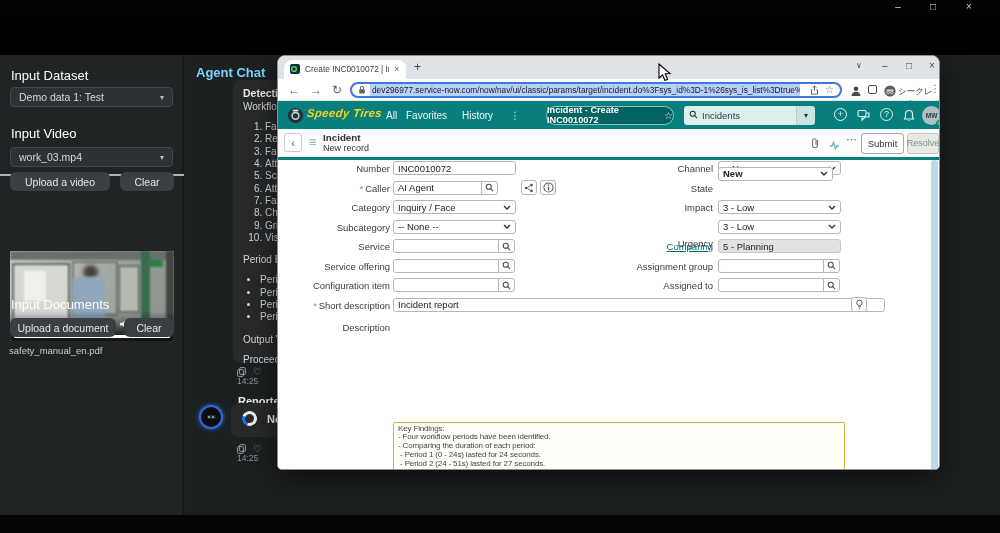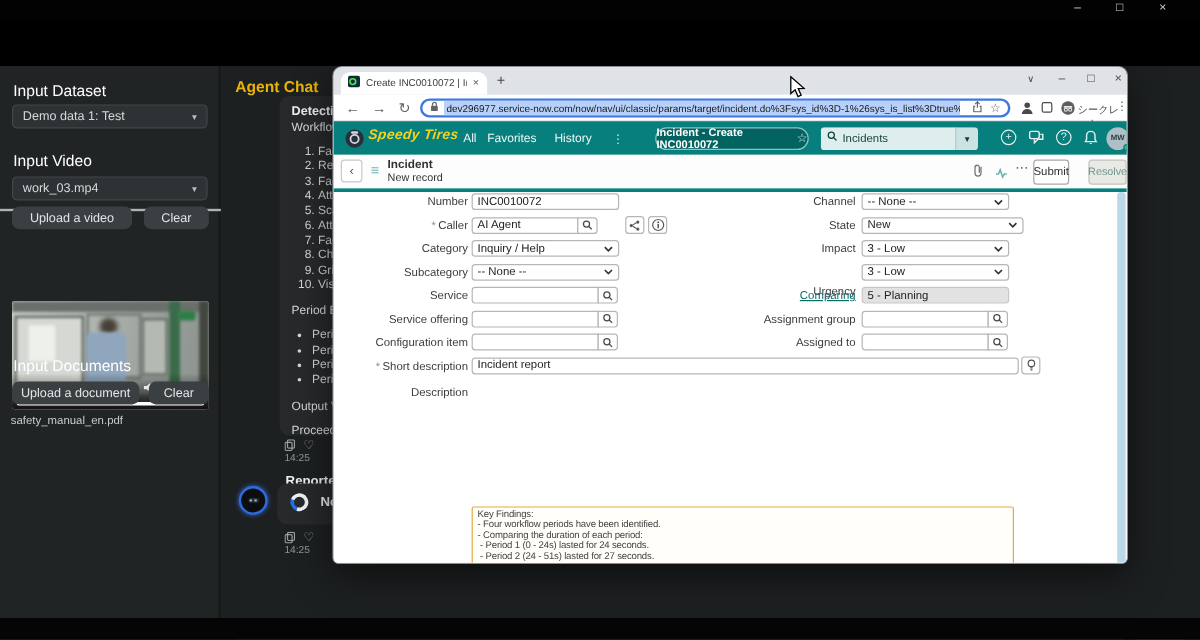--- a/index.html
+++ b/index.html
@@ -24,21 +24,21 @@
   
   #video{position:absolute;left:10px;top:196px;width:164px;height:90px;background:#9aa09c;border-radius:2px;overflow:hidden;}
   #video .vbg{position:absolute;inset:0;background:linear-gradient(100deg,#cdd1cc 0%,#b3b8b3 35%,#9aa09c 70%,#8a908b 100%);}
   #video .machin{position:absolute;filter:blur(1.2px);}
   .vctl{position:absolute;left:0;bottom:0;width:100%;height:30px;background:linear-gradient(transparent,rgba(0,0,0,.88));}
   .vtime{position:absolute;left:32px;bottom:9px;color:#f0f0f0;font-size:8.5px;}
   .vplay{position:absolute;left:9px;bottom:8px;color:#f0f0f0;font-size:9px;}
   .vbar{position:absolute;left:4px;bottom:3.5px;width:156px;height:2.5px;background:#fff;border-radius:2px;}
   
   #chat{position:absolute;left:186px;top:0;width:814px;height:460px;background:#1d2021;}
-  #chat-h{position:absolute;left:10px;top:10px;font-size:13px;font-weight:bold;color:#eab308;}
+  #chat-h{position:absolute;left:10px;top:10px;font-size:13px;font-weight:bold;color:#7dd3fc;}
   .bubble{position:absolute;background:#27292b;border-radius:8px;color:#d3d6d8;}
   #bub1{left:47px;top:25px;width:340px;height:283px;padding:7px 10px;font-size:10px;}
   #bub1 .t1{font-weight:bold;font-size:10.5px;color:#eceeef;}
   #bub1 .t2{margin-top:2px;}
   #bub1 ol{margin:9px 0 0 0;padding-left:22px;}
   #bub1 ol li,#bub1 ul li{line-height:12.35px;}
   #bub1 .sec{margin-top:10px;}
   #bub1 ul{margin:9px 0 0 0;padding-left:17px;list-style:disc;}
   .msg-acts{position:absolute;display:flex;gap:7px;align-items:center;}
   .tstamp{position:absolute;font-size:8.5px;color:#8f9496;}
@@ -81,21 +81,21 @@
   .snic{position:absolute;top:7px;}
   #snavatar{position:absolute;left:644px;top:4.5px;width:19px;height:19px;border-radius:50%;background:#aebfc6;display:flex;align-items:center;justify-content:center;font-size:6.5px;font-weight:bold;color:#2e3a40;}
   #snavatar .dot{position:absolute;right:-1px;bottom:-1px;width:6px;height:6px;border-radius:50%;background:#36b37e;border:1px solid #077f7d;}
   .circ-ic{width:13px;height:13px;border:1.3px solid #e3f1f0;border-radius:50%;color:#e3f1f0;font-size:9px;display:flex;align-items:center;justify-content:center;line-height:1;}
   
   #actbar{position:absolute;left:0;top:73px;width:100%;height:28px;background:#fdfdfd;}
   #backbtn{position:absolute;left:6px;top:4px;width:18px;height:19px;border:1px solid #c9c9c9;border-radius:3px;background:#fff;color:#555;font-size:11px;display:flex;align-items:center;justify-content:center;}
   #rec-menu{position:absolute;left:31px;top:6px;color:#6fb3b0;font-size:12px;font-weight:bold;}
   #rec-t1{position:absolute;left:45px;top:3px;font-size:9.8px;font-weight:bold;color:#333;}
   #rec-t2{position:absolute;left:45px;top:14px;font-size:9px;color:#333;}
-  #submit-btn{position:absolute;left:583px;top:3.5px;width:30px;height:21px;background:#fff;border:1px solid #a8a8a8;border-radius:3px;font-size:9.5px;color:#333;display:flex;align-items:center;justify-content:center;}
+  #submit-btn{position:absolute;left:583px;top:3.5px;width:43px;height:21px;background:#fff;border:1px solid #a8a8a8;border-radius:3px;font-size:9.5px;color:#333;display:flex;align-items:center;justify-content:center;}
   #resolve-btn{position:absolute;left:629px;top:3.5px;width:32px;height:21px;background:#e9eae4;border:1px solid #c2c4bf;border-radius:3px;font-size:9px;color:#73938f;display:flex;align-items:center;justify-content:center;}
   #snline{position:absolute;left:0;top:101px;width:100%;height:2.5px;background:#077f7d;}
   
   #snform{position:absolute;left:0;top:103.5px;width:100%;height:311.5px;background:#fff;}
   .flabel{position:absolute;width:107px;text-align:right;font-size:9.5px;color:#3c3c3c;}
   .flabel .mand{color:#8a8a8a;margin-right:2px;font-size:9px;}
   .flabel-r{position:absolute;left:325px;width:110px;text-align:right;font-size:9.5px;color:#3c3c3c;}
   .fld-in{position:absolute;height:14px;border:1px solid #b6b6b6;border-radius:3px;background:#fff;font-size:9.5px;color:#222;display:flex;align-items:center;padding:0 4px;overflow:hidden;white-space:nowrap;}
   .fld-sel{justify-content:space-between;}
   .magbtn{position:absolute;width:17px;height:14px;border:1px solid #b6b6b6;border-radius:0 3px 3px 0;background:#fff;display:flex;align-items:center;justify-content:center;margin-left:-1px;}
@@ -380,21 +380,21 @@
       <span class="sqbtn" style="left:262px;top:20.5px;">
           <svg width="11" height="11" viewBox="0 0 12 12">
             <circle cx="6" cy="6" r="5" fill="none" stroke="#555" stroke-width="1.1"></circle>
             <path d="M6 5.2 V9" stroke="#555" stroke-width="1.4"></path>
             <circle cx="6" cy="3.4" r="0.9" fill="#555"></circle>
           </svg>
         </span>
 
       <label class="flabel" style="left:5px;top:42.5px;"><span>Category</span></label>
       <div class="fld-in fld-sel" style="left:115px;top:40.5px;width:123px;">
-          <span>Inquiry / Help</span>
+          <span>Inquiry / Face</span>
           <svg width="8" height="5" viewBox="0 0 8 5">
             <path d="M1 1 L4 4 L7 1" stroke="#333" stroke-width="1.4" fill="none"></path>
           </svg>
         </div>
 
       <label class="flabel" style="left:5px;top:62px;"><span>Subcategory</span></label>
       <div class="fld-in fld-sel" style="left:115px;top:60px;width:123px;">
           <span>-- None --</span>
           <svg width="8" height="5" viewBox="0 0 8 5">
             <path d="M1 1 L4 4 L7 1" stroke="#333" stroke-width="1.4" fill="none"></path>
@@ -436,21 +436,21 @@
 
       <label class="flabel-r" style="top:3.5px;"><span>Channel</span></label>
       <div class="fld-in fld-sel" style="left:440px;top:1.5px;width:123px;">
           <span>-- None --</span>
           <svg width="8" height="5" viewBox="0 0 8 5">
             <path d="M1 1 L4 4 L7 1" stroke="#333" stroke-width="1.4" fill="none"></path>
           </svg>
         </div>
 
       <label class="flabel-r" style="top:23px;"><span>State</span></label>
-      <div class="fld-in fld-sel" style="left:440px;top:21px;width:135px;">
+      <div class="fld-in fld-sel" style="left:440px;top:7px;width:115px;font-weight:bold;">
           <span>New</span>
           <svg width="8" height="5" viewBox="0 0 8 5">
             <path d="M1 1 L4 4 L7 1" stroke="#333" stroke-width="1.4" fill="none"></path>
           </svg>
         </div>
 
       <label class="flabel-r" style="top:42.5px;"><span>Impact</span></label>
       <div class="fld-in fld-sel" style="left:440px;top:40.5px;width:123px;">
           <span>3 - Low</span>
           <svg width="8" height="5" viewBox="0 0 8 5">
@@ -487,21 +487,21 @@
           <span></span>
         </div>
       <span class="magbtn" style="left:546px;top:118.5px;">
           <svg width="9" height="9" viewBox="0 0 12 12">
             <circle cx="5" cy="5" r="3.4" fill="none" stroke="#4a4a4a" stroke-width="1.4"></circle>
             <path d="M7.6 7.6 L10.8 10.8" stroke="#4a4a4a" stroke-width="1.4"></path>
           </svg>
         </span>
 
       <label class="flabel" style="left:5px;top:140px;"><span class="mand">*</span><span>Short description</span></label>
-      <div class="fld-in" style="left:115px;top:138px;width:456px;">
+      <div class="fld-in" style="left:115px;top:138px;width:492px;">
           <span>Incident report</span>
         </div>
       <span class="sqbtn" style="left:573px;top:137.5px;">
           <svg width="9" height="11" viewBox="0 0 10 12">
             <circle cx="5" cy="4.2" r="3" fill="none" stroke="#555" stroke-width="1.1"></circle>
             <path d="M3.8 8.3 h2.4 M4.1 10.2 h1.8" stroke="#555" stroke-width="1.1"></path>
           </svg>
         </span>
 
       <label class="flabel" style="left:5px;top:162px;"><span>Description</span></label>

